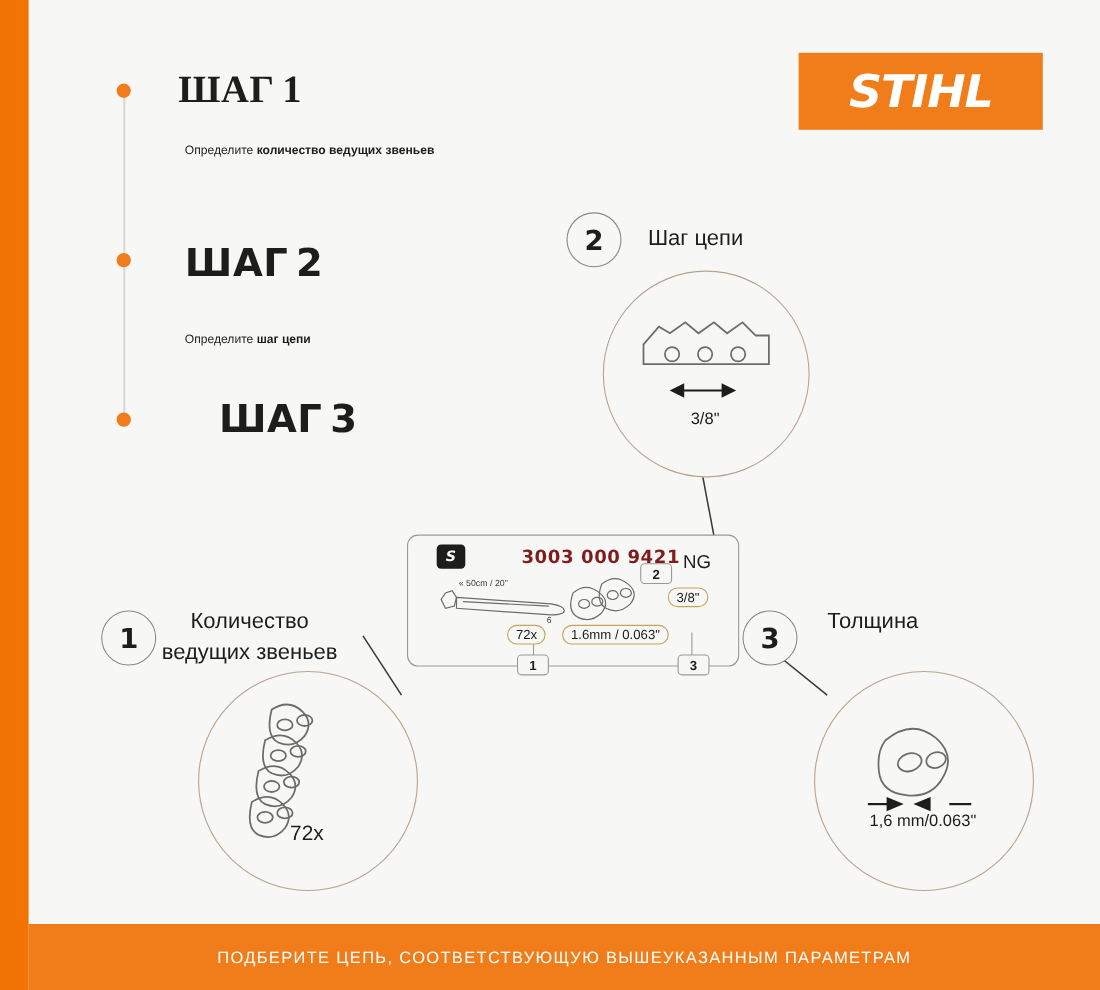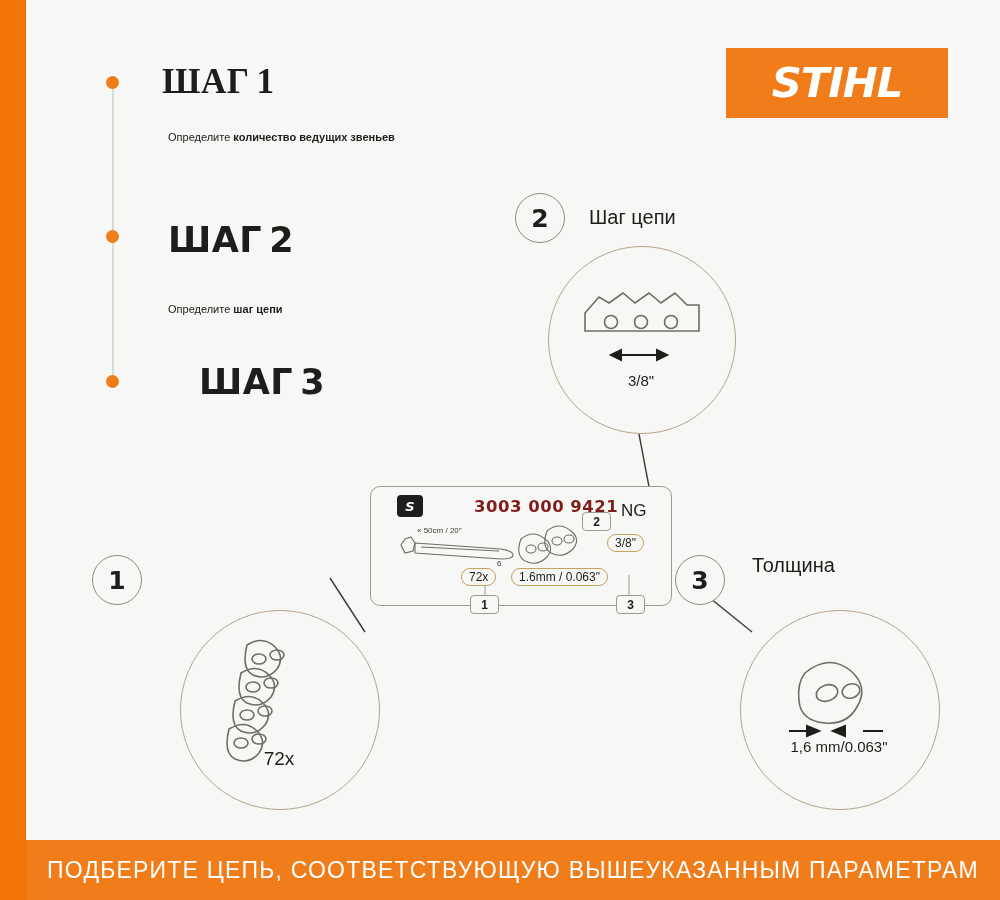--- a/index.html
+++ b/index.html
@@ -31,21 +31,21 @@
     top: 840px;
     width: 974px;
     height: 60px;
     background: #f07d1a;
     display: flex;
     align-items: center;
     justify-content: center;
   }
   .bottom-banner .txt {
     color: #ffffff;
-    font-size: 23px;
+    font-size: 15px;
     letter-spacing: 1.2px;
     font-weight: 400;
     white-space: nowrap;
   }
   
   .stihl-logo {
     position: absolute;
     left: 726px;
     top: 48px;
     width: 222px;
@@ -310,20 +310,24 @@
   </div>
   <div class="step-desc d2t">
     <span>Определите </span><b>шаг цепи</b>
   </div>
 
   <div class="step-title t3">
     <span>ШАГ</span><span class="num">3</span>
   </div>
 
   <div class="circle-badge cb-1">1</div>
+  <div class="callout-label cl-1">
+    <div>Количество</div>
+    <div>ведущих звеньев</div>
+  </div>
 
   <div class="circle-badge cb-2">2</div>
   <div class="callout-label cl-2">
     <div>Шаг цепи</div>
   </div>
 
   <div class="circle-badge cb-3">3</div>
   <div class="callout-label cl-3">
     <div>Толщина</div>
   </div>

